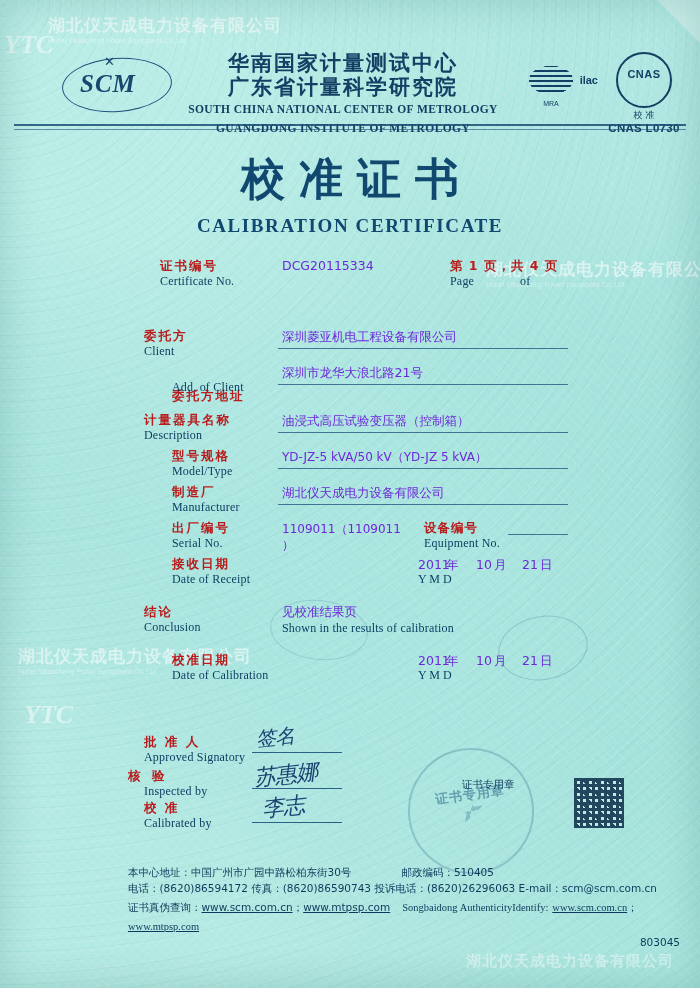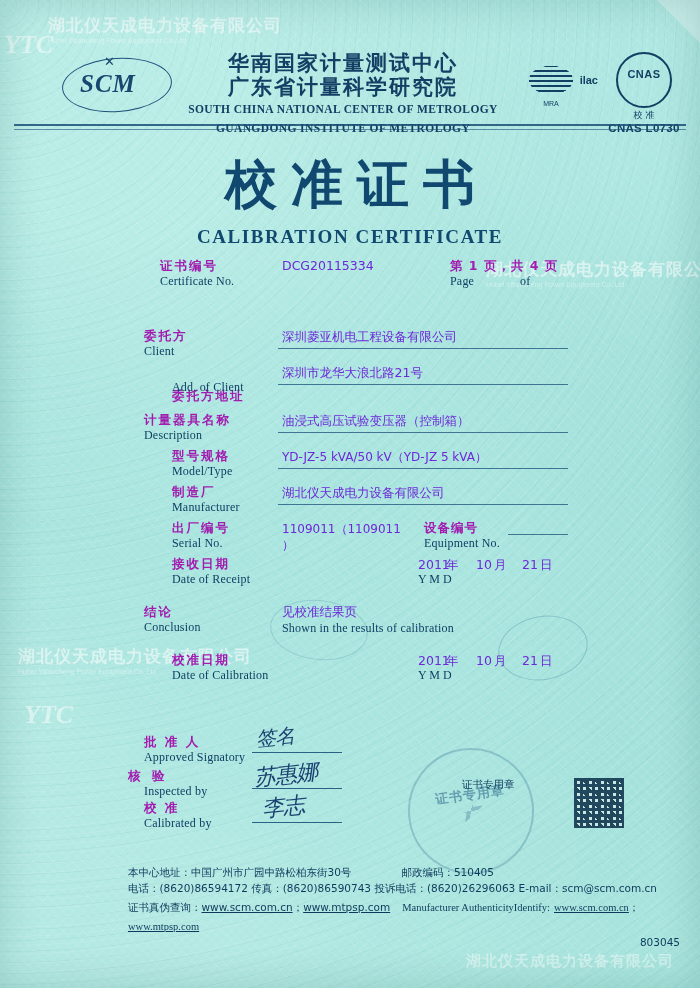--- a/index.html
+++ b/index.html
@@ -111,34 +111,34 @@
   .cnas .cn{font-size:9px;color:#123f63;margin-top:1px;font-family:"DejaVu Sans",sans-serif;}
   .cnas .code{font-size:11.5px;font-weight:bold;color:#123f63;font-family:"Liberation Sans",sans-serif;letter-spacing:.3px;}
 
   .rule{position:absolute;left:14px;top:124px;width:672px;height:2px;background:#1b4f77;opacity:.85;}
   .rule2{position:absolute;left:14px;top:129px;width:672px;height:1px;background:#1b4f77;opacity:.6;}
 
   
   .bigtitle{position:absolute;left:0;top:150px;width:700px;text-align:center;}
   .bigtitle .cn{
     font-family:"DejaVu Sans",sans-serif;
-    font-size:52px;font-weight:bold;color:#10486f;letter-spacing:14px;
+    font-size:44px;font-weight:bold;color:#10486f;letter-spacing:14px;
     text-indent:14px;
   }
   .bigtitle .en{
     font-family:"Liberation Serif",serif;
     font-size:19px;font-weight:bold;color:#10486f;letter-spacing:1.6px;margin-top:6px;
   }
 
   
   .form{position:absolute;left:0;top:250px;width:700px;}
   .lbl{
     position:absolute;
     font-family:"DejaVu Sans",sans-serif;
-    font-size:12.5px;font-weight:bold;color:#a21caf;letter-spacing:2px;
+    font-size:12.5px;font-weight:bold;color:#b91c1c;letter-spacing:2px;
   }
   .lbl-en{
     position:absolute;
     font-family:"Liberation Serif",serif;
     font-size:12px;color:#0e3f63;letter-spacing:.2px;
   }
   .val{
     position:absolute;
     font-family:"DejaVu Sans",sans-serif;
     font-size:12.5px;color:#6d28d9;
@@ -381,21 +381,21 @@
 
   <div class="footer">
     <div class="f-wrap">
       <div>
         <span class="f-line">本中心地址：中国广州市广园中路松柏东街30号</span>
         <span class="f-line" style="margin-left:46px;">邮政编码：510405</span>
       </div>
       <div class="f-line">电话：(8620)86594172 传真：(8620)86590743 投诉电话：(8620)26296063 E-mail：scm@scm.com.cn</div>
       <div>
         <span class="f-line">证书真伪查询：</span><span class="f-line ul">www.scm.com.cn</span><span class="f-line">；</span><span class="f-line ul">www.mtpsp.com</span>
-        <span class="f-line-en" style="margin-left:8px;">Manufacturer AuthenticityIdentify:</span>
+        <span class="f-line-en" style="margin-left:8px;">Songbaidong AuthenticityIdentify:</span>
         <span class="f-line-en ul">www.scm.com.cn</span><span class="f-line-en">；</span><span class="f-line-en ul">www.mtpsp.com</span>
       </div>
       <div class="f-line" style="text-align:right;padding-right:8px;">803045</div>
     </div>
   </div>
 
   <div class="pagefold"></div>
 </div>
 <div class="edge"></div>
 

